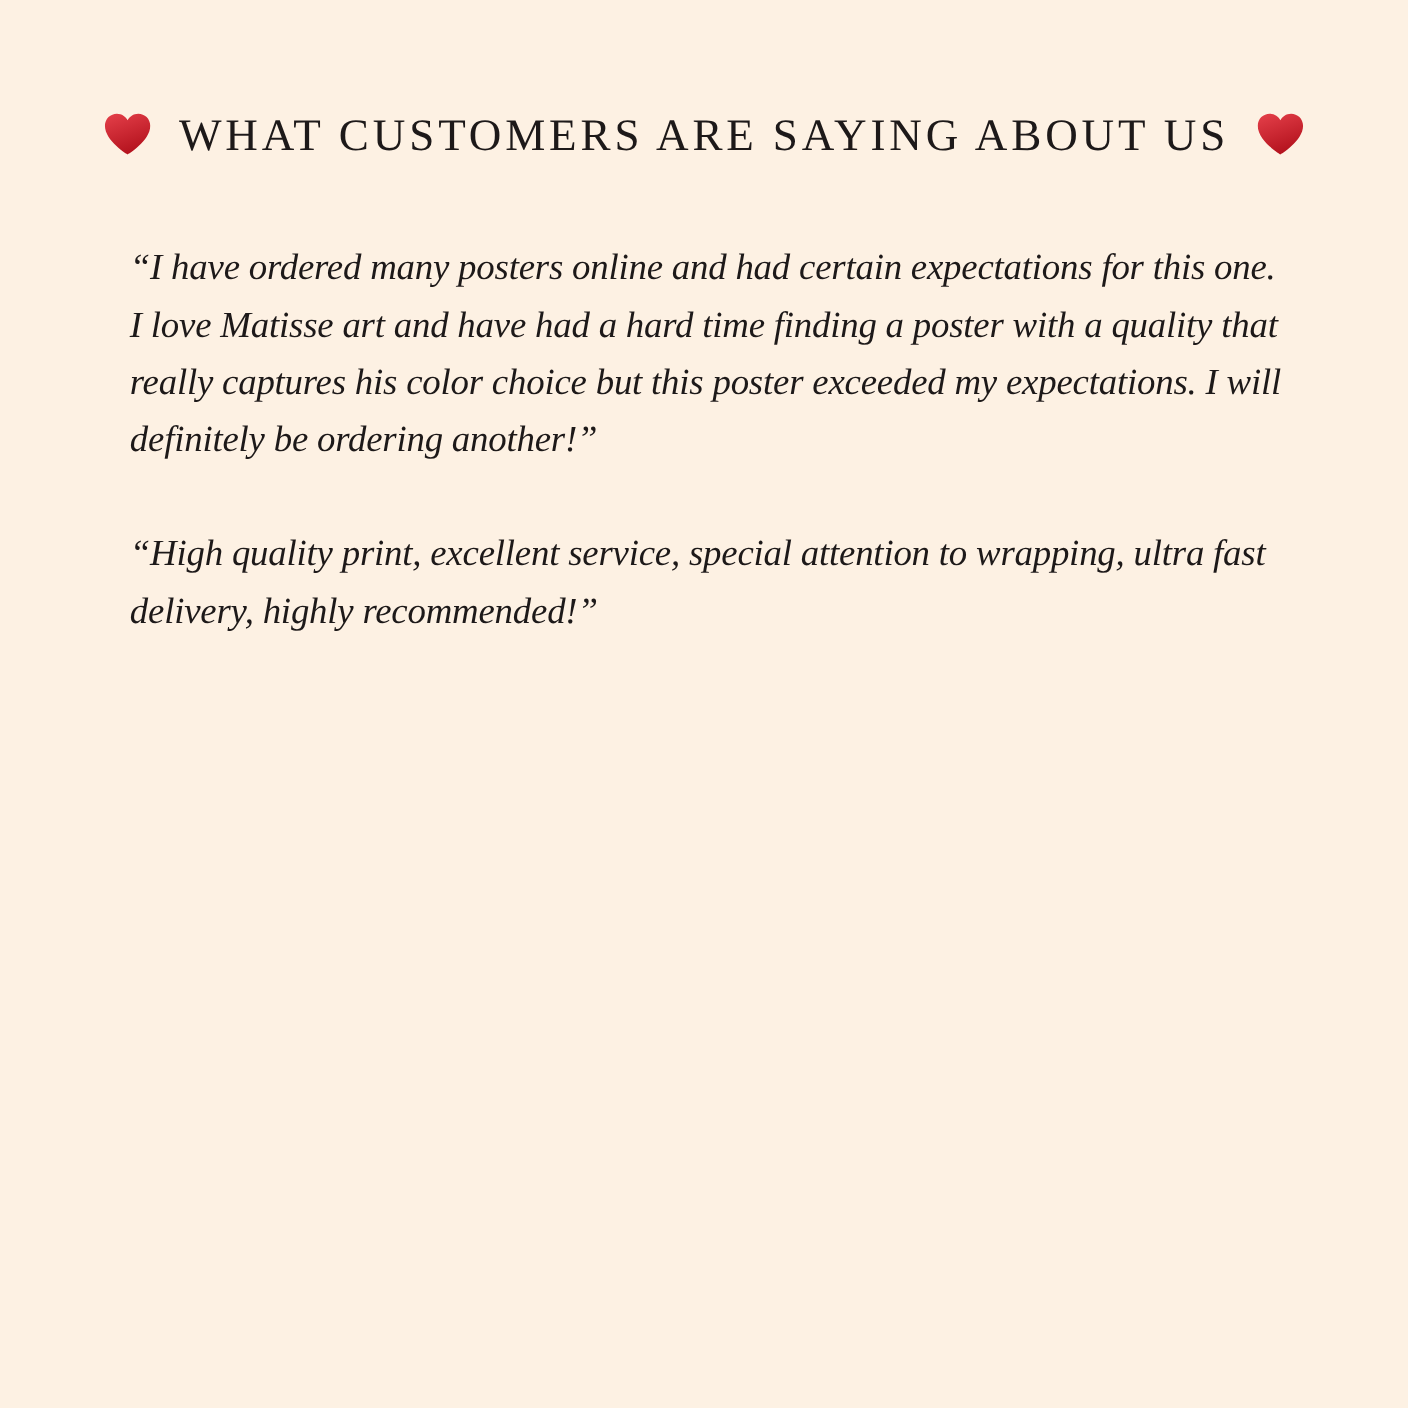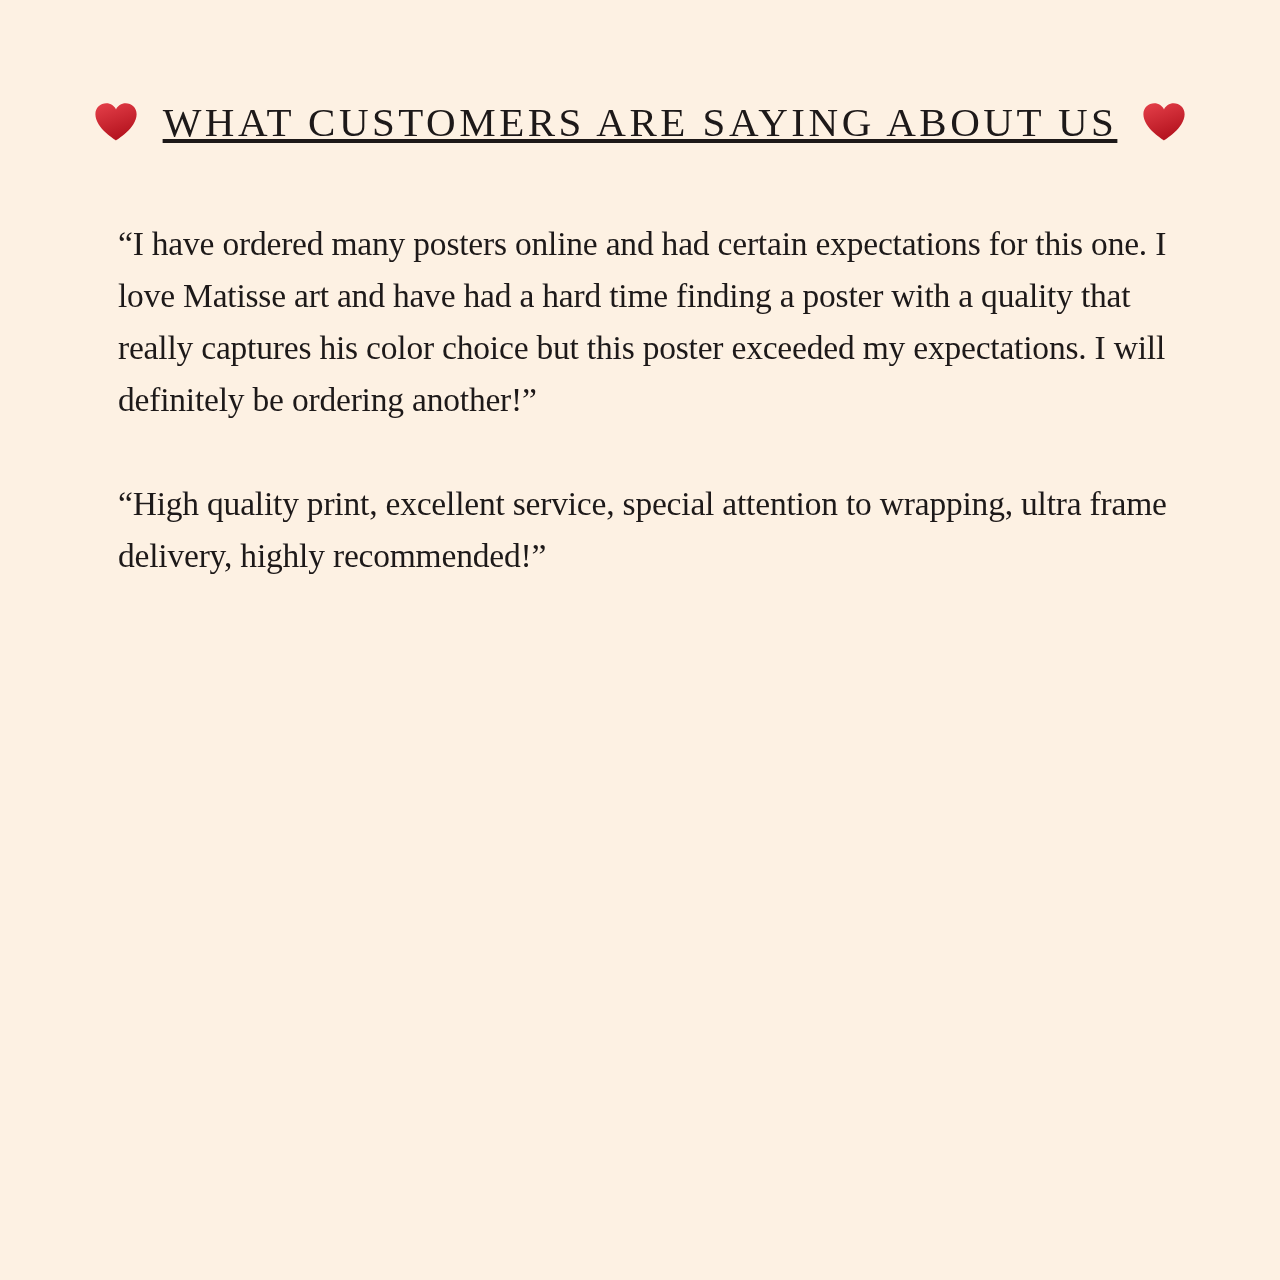--- a/index.html
+++ b/index.html
@@ -14,39 +14,39 @@
     overflow: hidden;
     font-family: "Liberation Serif", "DejaVu Serif", serif;
     color: #1d1919;
   }
   .header {
     display: flex;
     align-items: center;
     justify-content: center;
     gap: 26px;
     padding-top: 98px;
-    text-decoration: underline;
   }
   .title {
     font-size: 41px;
     font-weight: 500;
     letter-spacing: 3.5px;
     color: #1d1919;
     white-space: nowrap;
   }
   .heart {
     width: 42px;
     height: 40px;
     flex: 0 0 auto;
     display: inline-block;
   }
   .reviews {
     margin: 72px auto 12px auto;
     width: 1054px;
     margin-left: 118px;
+    font-style: italic;
   }
   .review {
     font-size: 33.5px;
     line-height: 52px;
     margin: 0 0 52px 0;
     letter-spacing: -0.2px;
     color: #1d1919;
   }
 </style>
 </head>
@@ -69,16 +69,16 @@
     <span class="title">WHAT CUSTOMERS ARE SAYING ABOUT US</span>
     <span class="heart">
       <svg viewBox="0 0 32 29" width="42" height="40" aria-hidden="true">
         <path d="M16 28.5 C16 28.5 0.3 19.2 0.3 8.6 C0.3 3.7 4.2 0.3 8.6 0.3 C12 0.3 14.8 2.3 16 4.9 C17.2 2.3 20 0.3 23.4 0.3 C27.8 0.3 31.7 3.7 31.7 8.6 C31.7 19.2 16 28.5 16 28.5 Z" fill="url(#hg)"></path>
       </svg>
     </span>
   </div>
 
   <div class="reviews">
     <p class="review">“I have ordered many posters online and had certain expectations for this one. I love Matisse art and have had a hard time finding a poster with a quality that really captures his color choice but this poster exceeded my expectations. I will definitely be ordering another!”</p>
-    <p class="review">“High quality print, excellent service, special attention to wrapping, ultra frame delivery, highly recommended!”</p>
+    <p class="review">“High quality print, excellent service, special attention to wrapping, ultra fast delivery, highly recommended!”</p>
   </div>
 
 </div>
 
 </body></html>

